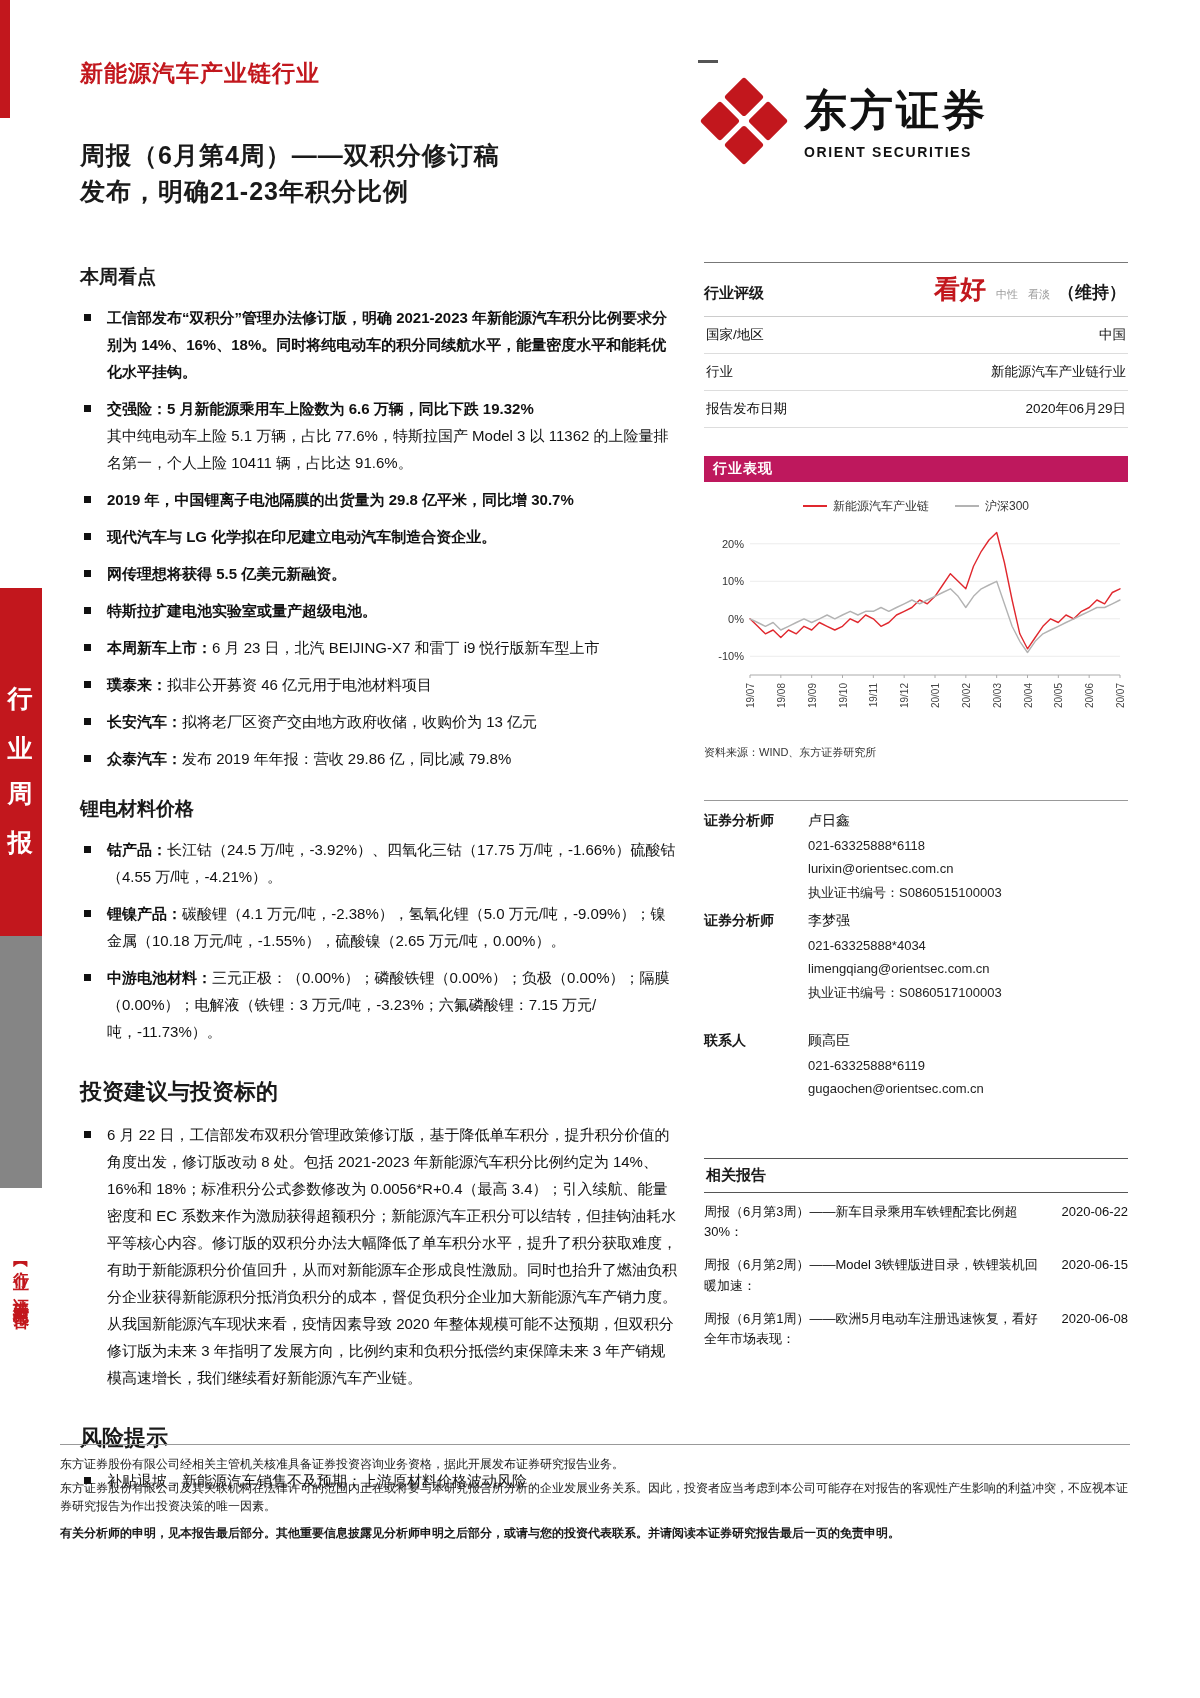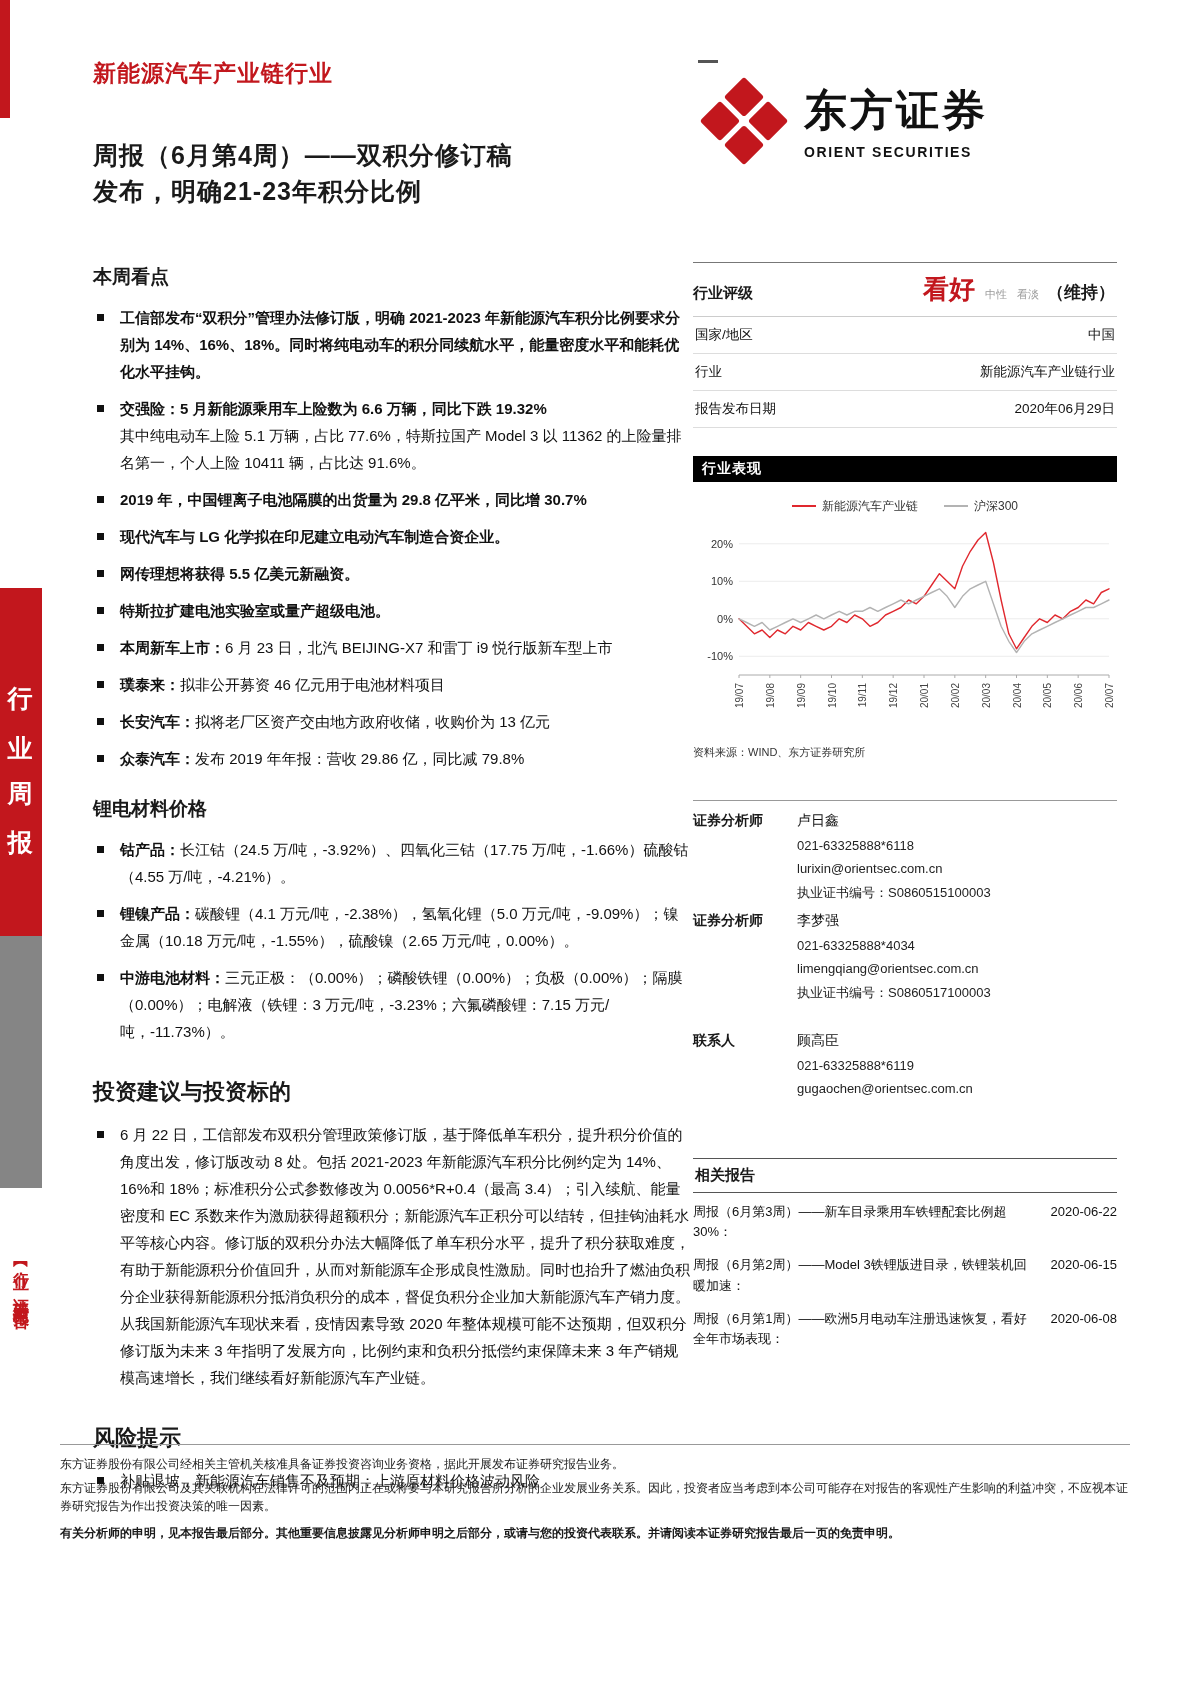--- a/index.html
+++ b/index.html
@@ -15,35 +15,35 @@
   .corner-strip{ position:absolute; left:0; top:0; width:10px; height:118px; background:var(--red); }
   .rail-red{ position:absolute; left:0; top:588px; width:42px; height:348px; background:var(--red);
              display:flex; align-items:center; justify-content:center; }
   .rail-red span{ writing-mode:vertical-rl; text-orientation:upright; color:#fff;
                   font-size:25px; font-weight:700; letter-spacing:48px; }
   .rail-gray{ position:absolute; left:0; top:936px; width:42px; height:252px; background:#858585; }
   .rail-bottom{ position:absolute; left:10px; top:1256px; writing-mode:vertical-rl; text-orientation:upright;
                 color:var(--red); font-size:16px; font-weight:700; letter-spacing:3px; }
 
   
-  .content{ position:absolute; left:93px; right:72px; top:58px; }
+  .content{ position:absolute; left:80px; right:72px; top:58px; }
 
   
   .doc-header{ display:flex; justify-content:space-between; align-items:flex-start; }
   .category{ color:var(--red); font-size:23px; font-weight:700; letter-spacing:1px; margin-bottom:18px; }
   .title{ font-size:25px; font-weight:700; line-height:1.45; letter-spacing:1px; max-width:610px;margin-top:48px; }
   .logo-block{ width:430px; padding-top:2px; }
   .logo-dash{ width:20px; height:3px; background:#555; margin-bottom:12px; }
   .logo-row{ display:flex; align-items:center; gap:14px; }
   .logo-mark{ width:92px; height:92px; flex:0 0 auto; }
   .logo-cn{ font-size:43px; font-weight:700; color:#111; letter-spacing:3px; }
   .logo-en{ font-size:14px; font-weight:700; color:#111; letter-spacing:1.6px; margin-top:4px; }
 
   
-  .columns{ display:flex; margin-top:52px; }
+  .columns{ display:flex; gap:24px; margin-top:52px; }
   .main-col{ width:600px; }
   .right-col{ width:424px; }
 
   
   .sec-heading{ font-size:19px; font-weight:700; margin:24px 0 14px; }
   .sec-heading:first-child{ margin-top:2px; }
   .sec-heading.lg{ font-size:22px; margin-top:32px; }
   .bullet{ display:flex; margin:0 0 10px 4px; }
   .marker{ flex:0 0 auto; width:7px; height:7px; background:#111; margin:10px 16px 0 0; }
   .bullet-text{ font-size:15px; line-height:1.8; color:#111; }
@@ -53,21 +53,21 @@
                border-top:1px solid #777; border-bottom:1px solid #ccc; padding:9px 2px 9px 0; }
   .rating-label{ font-size:15px; font-weight:700; }
   .rating-right{ display:flex; align-items:baseline; }
   .rating-value{ color:var(--red); font-size:26px; font-weight:700; }
   .rating-opt{ color:#999; font-size:11px; margin-left:10px; }
   .rating-suffix{ font-size:17px; font-weight:700; margin-left:8px; }
   .meta-row{ display:flex; justify-content:space-between; padding:9px 2px; border-bottom:1px solid #ddd; font-size:13.5px; }
   .meta-label{ color:#111; }
   .meta-value{ color:#111; }
 
-  .perf-bar{ margin-top:28px; background:#000000; color:#fff; font-weight:700; font-size:14px;
+  .perf-bar{ margin-top:28px; background:#be185d; color:#fff; font-weight:700; font-size:14px;
              padding:4px 9px; letter-spacing:1px; }
   .legend{ display:flex; justify-content:center; gap:26px; margin:16px 0 0; font-size:12px; color:#333; }
   .leg-item{ display:flex; align-items:center; }
   .leg-line{ display:inline-block; width:24px; height:2px; margin-right:6px; }
   .chart-wrap{ margin-top:2px; }
   .source-note{ font-size:11px; color:#333; margin-top:12px; }
 
   .team-section{ margin-top:40px; border-top:1px solid #999; padding-top:11px; }
   .team-block{ margin-bottom:10px; }
   .team-block.contact-block{ margin-top:30px; }

